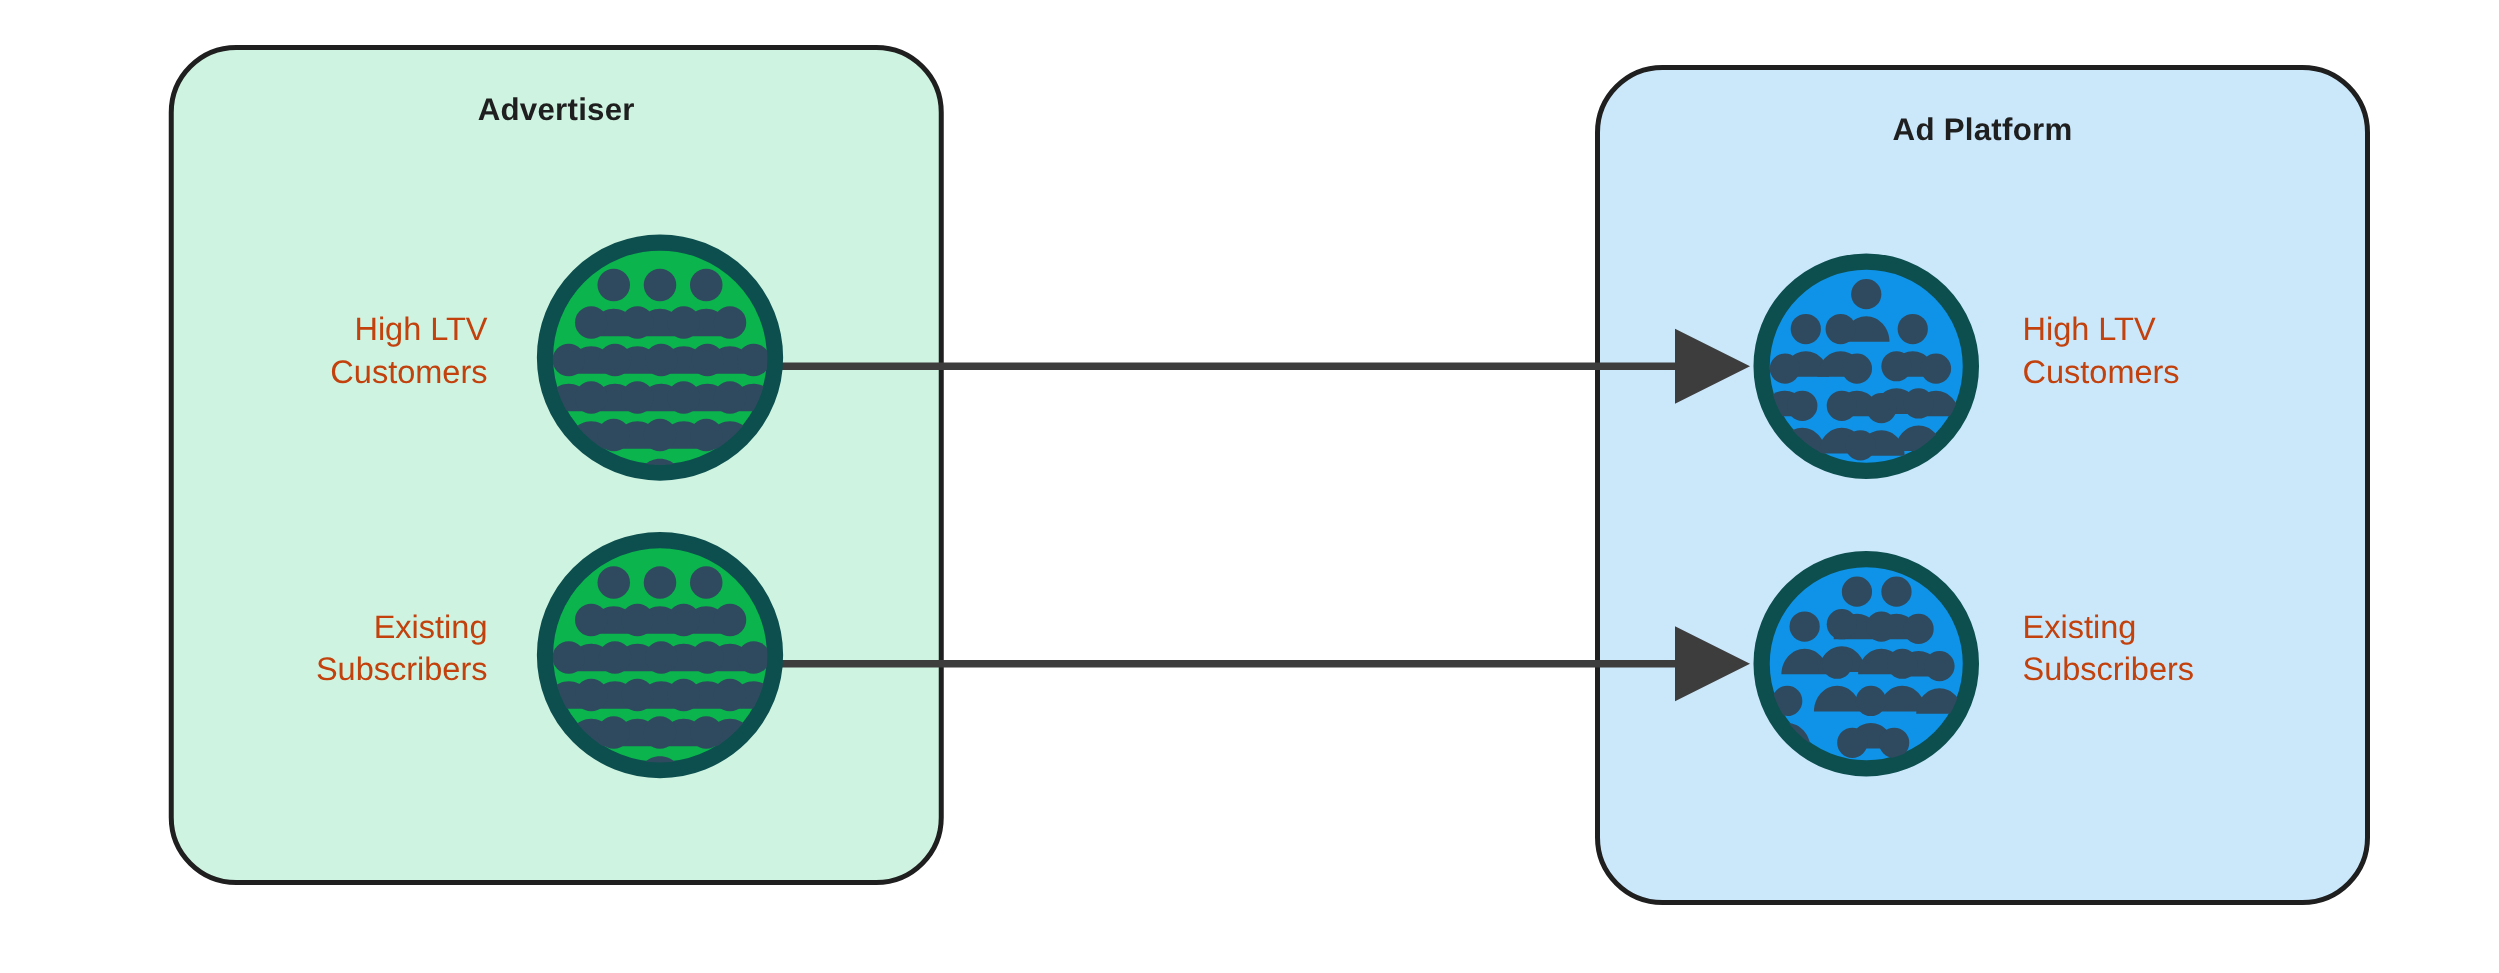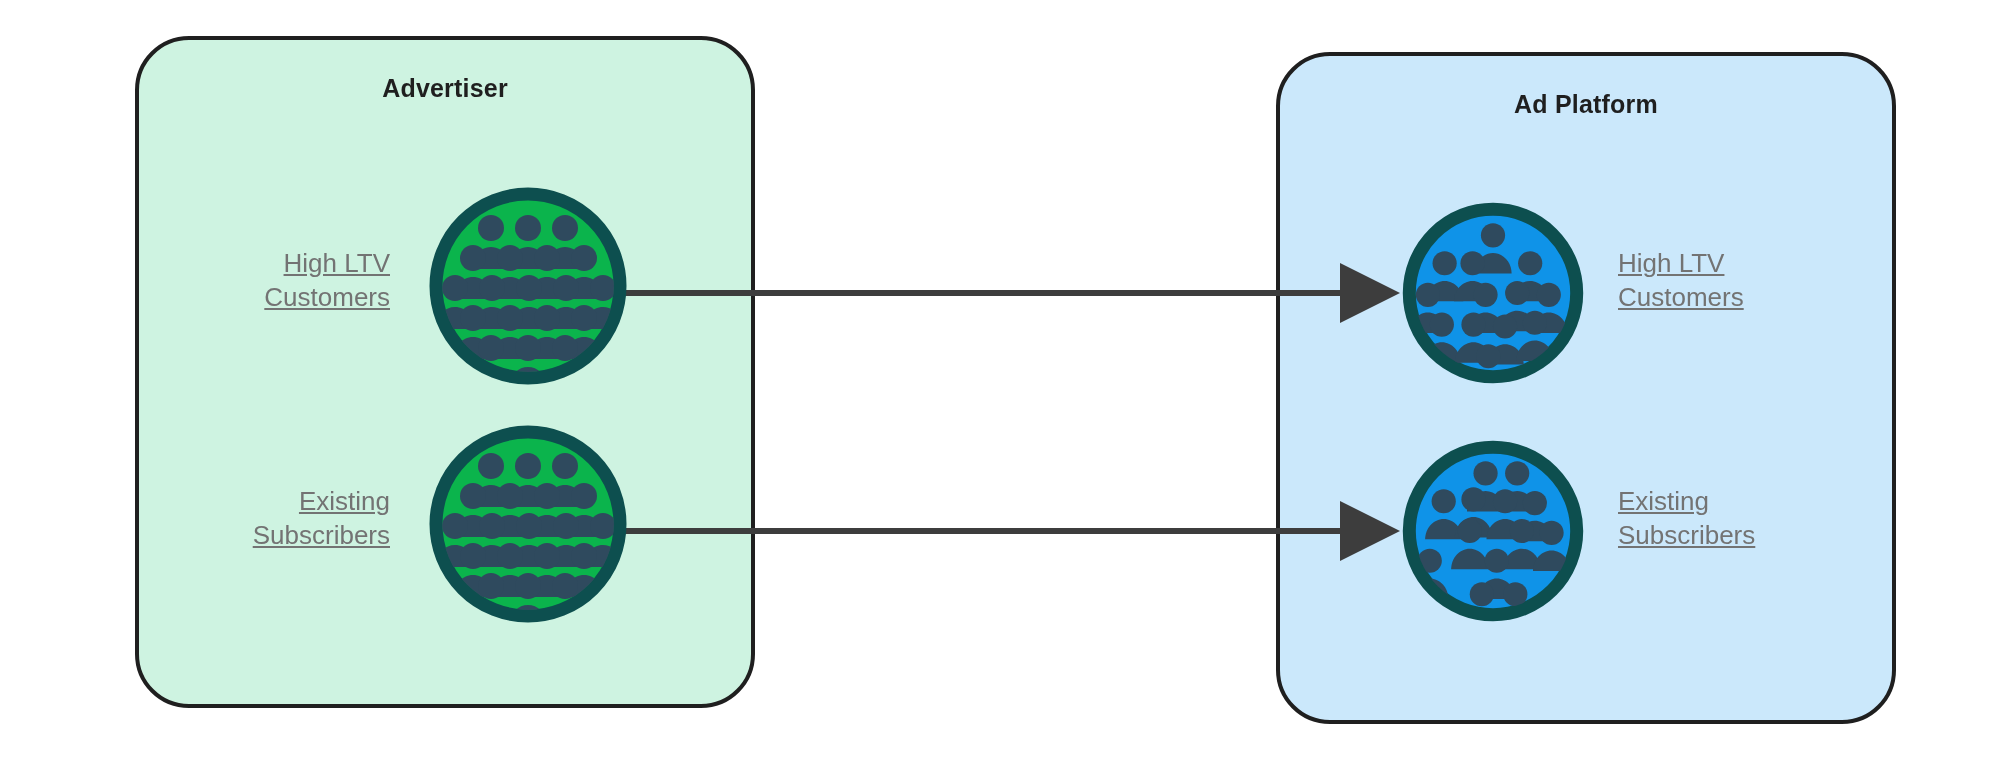--- a/index.html
+++ b/index.html
@@ -47,24 +47,23 @@
     top: 34px;
     text-align: center;
     font-size: 25px;
     font-weight: bold;
     color: #1f1f1f;
     letter-spacing: 0.2px;
   }
   .group-label {
     position: absolute;
     font-size: 26px;
-    color: #737373;
+    color: #c2410c;
     line-height: 1.30;
     white-space: pre-line;
-    text-decoration: underline;
   }
   .label-left {
     text-align: right;
   }
   .label-right {
     text-align: left;
   }
   .pill {
     position: absolute;
   }

